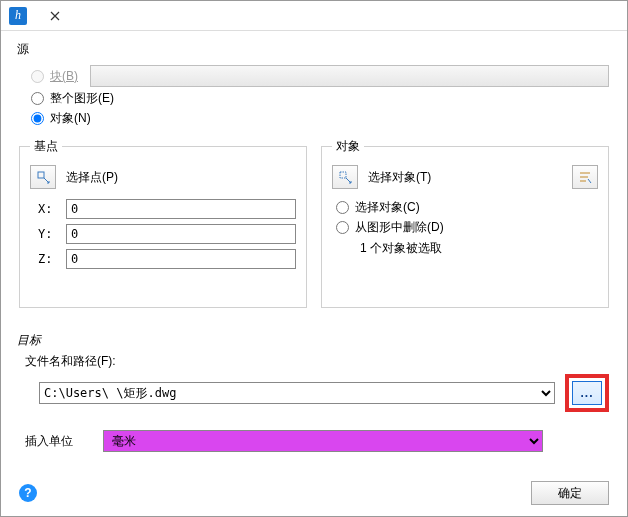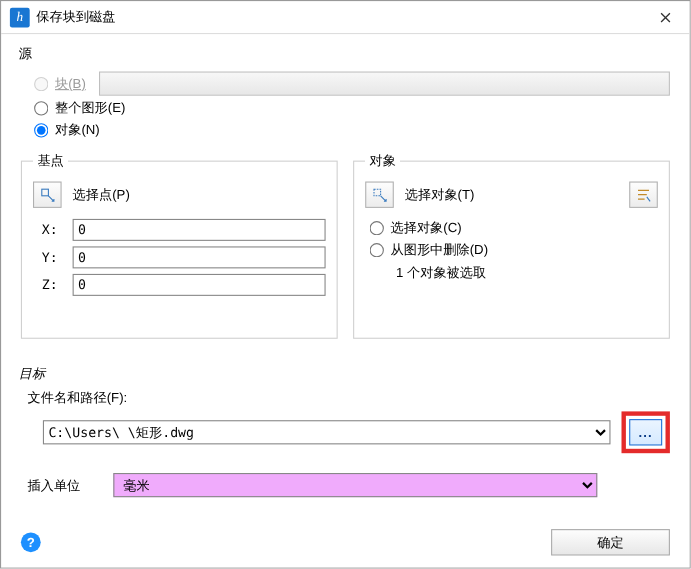--- a/index.html
+++ b/index.html
@@ -33,33 +33,32 @@
   .obj-opts .radio-row { margin-left: 4px; }
   .obj-count { margin: 4px 0 0 28px; }
   .fs-target { border: none; padding: 0; margin-top: 14px; }
   .fs-target legend { padding: 0; margin-left: -2px; font-style: italic; }
   .path-label { margin: 4px 0 4px 6px; }
   .path-row { display: flex; align-items: center; gap: 10px; margin: 0 0 0 4px; padding-left: 16px; }
   .path-row select { flex: 1; height: 22px; border: 1px solid #888; font-family: "SimSun", monospace; background: #fff; }
   .browse-wrap { border: 4px solid #e42b2b; padding: 3px; }
   .browse-btn { width: 30px; height: 24px; border: 1px solid #1a6fd6; background: linear-gradient(#eaf4ff,#d6eaff); color: #0a3b86; font-weight: bold; display: flex; align-items: center; justify-content: center; letter-spacing: 1px; }
   .unit-row { display: flex; align-items: center; gap: 30px; margin: 18px 0 0 6px; }
-  .unit-row select { width: 440px; height: 22px; border: 1px solid #888; background: #f0abfc; padding: 0 4px; }
+  .unit-row select { width: 440px; height: 22px; border: 1px solid #888; background: #d946ef; padding: 0 4px; }
   .footer { position: absolute; left: 0; right: 0; bottom: 0; height: 46px; border-top: 0; display: flex; align-items: center; padding: 0 18px; gap: 10px; }
   .help { width: 18px; height: 18px; border-radius: 50%; background: #1e90ff; color: #fff; display: flex; align-items: center; justify-content: center; font-weight: bold; margin-right: auto; }
-  .btn { width: 108px; height: 24px; border: 1px solid #a8a8a8; background: linear-gradient(#fdfdfd,#e7e7e7); display: flex; align-items: center; justify-content: center; }
+  .btn { width: 78px; height: 24px; border: 1px solid #a8a8a8; background: linear-gradient(#fdfdfd,#e7e7e7); display: flex; align-items: center; justify-content: center; }
   .disabled { color: #9a9a9a; text-decoration: underline; }
 </style>
 </head>
 <body>
 
 <div class="window">
   <div class="titlebar">
     <div class="app-icon">h</div>
-    <div class="title">保存块到磁盘</div>
     <div class="close">
       <svg viewBox="0 0 10 10">
           <path d="M1 1 L9 9 M9 1 L1 9" stroke="#333" stroke-width="1.2"></path>
         </svg>
     </div>
   </div>
 
   <div class="content">
 
     <fieldset class="fs-source">

